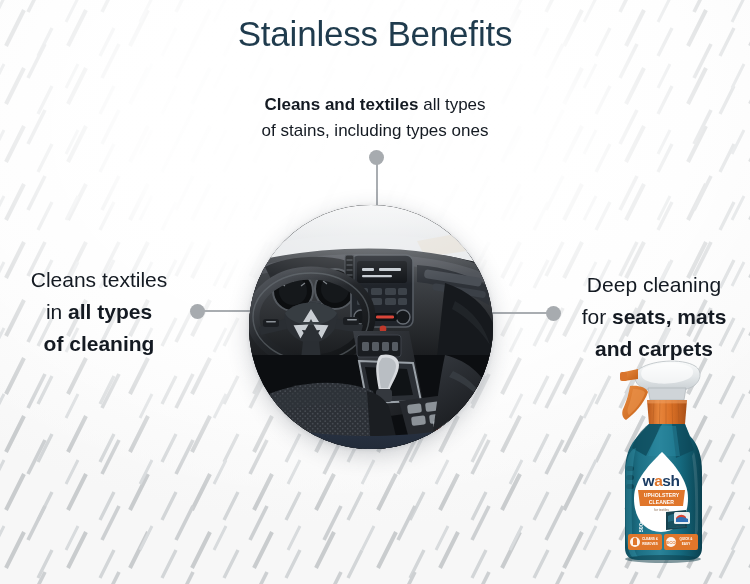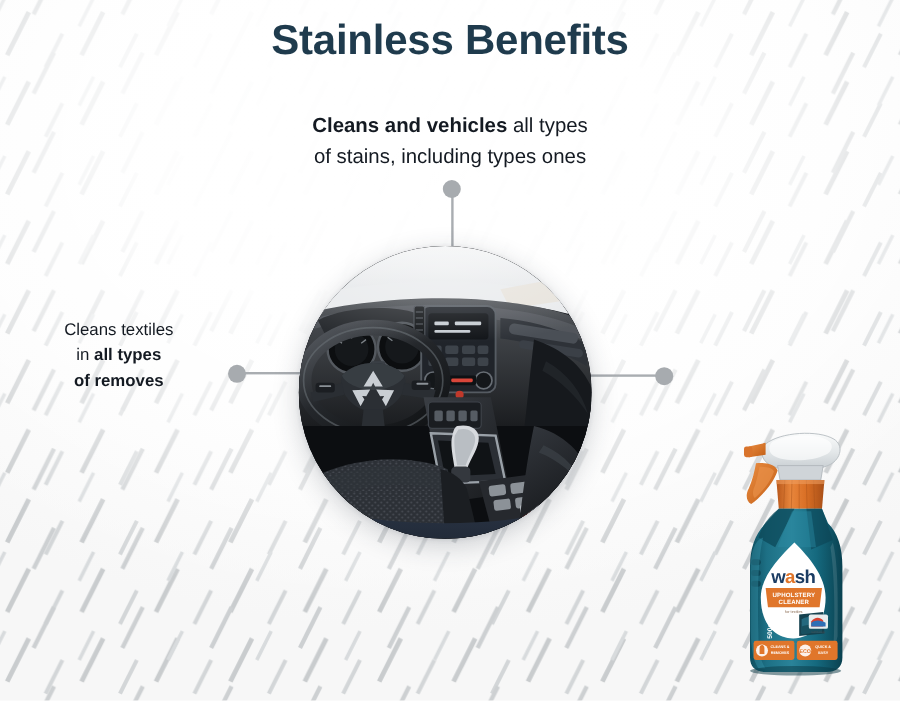--- a/index.html
+++ b/index.html
@@ -30,31 +30,31 @@
       radial-gradient(ellipse 540px 380px at 46% 22%, rgba(255,255,255,1) 0%, rgba(255,255,255,0.96) 40%, rgba(255,255,255,0.55) 68%, rgba(255,255,255,0) 100%);
     pointer-events:none;
   }
 
   
   #title {
     position:absolute;
     left:0; right:0; top:14px;
     text-align:center;
     font-size:35px;
-    font-weight:bold;
+    font-weight:normal;
     letter-spacing:-0.2px;
     color:#1f3b4d;
     line-height:1.15;
   }
 
   
   .callout {
     position:absolute;
     color:#141a22;
-    font-size:14px;
+    font-size:21px;
     line-height:1.42;
   }
   .callout b { font-weight:bold; }
 
   #callout-top {
     left:145px; top:92px; width:460px;
     text-align:center;
     font-size:17px;
     line-height:1.5;
   }
@@ -124,30 +124,35 @@
     </defs>
     <rect x="0" y="0" width="750" height="584" fill="url(#dashes)"></rect>
     <rect x="0" y="0" width="750" height="584" fill="url(#dashes2)"></rect>
   </svg>
 
   <div id="veil"></div>
 
   <div id="title">Stainless Benefits</div>
 
   <div class="callout" id="callout-top">
-    <span><b>Cleans and vehicles</b><span> all types</span></span><br>
+    <span><b>Cleans and textiles</b><span> all types</span></span><br>
     <span>of stains, including types ones</span>
   </div>
 
   <div class="callout" id="callout-left">
     <span>Cleans textiles</span><br>
     <span>in </span><b>all types</b><br>
-    <b>of removes</b>
+    <b>of cleaning</b>
   </div>
 
+  <div class="callout" id="callout-right">
+    <span>Deep cleaning</span><br>
+    <span>for </span><b>seats, mats</b><br>
+    <b>and carpets</b>
+  </div>
 
   <div class="conn-line" id="conn-top-line"></div>
   <div class="conn-dot" id="conn-top-dot"></div>
   <div class="conn-line" id="conn-left-line"></div>
   <div class="conn-dot" id="conn-left-dot"></div>
   <div class="conn-line" id="conn-right-line"></div>
   <div class="conn-dot" id="conn-right-dot"></div>
 
   <div id="hero-circle">
     <svg id="hero-svg" viewBox="0 0 244 244" aria-hidden="true">

